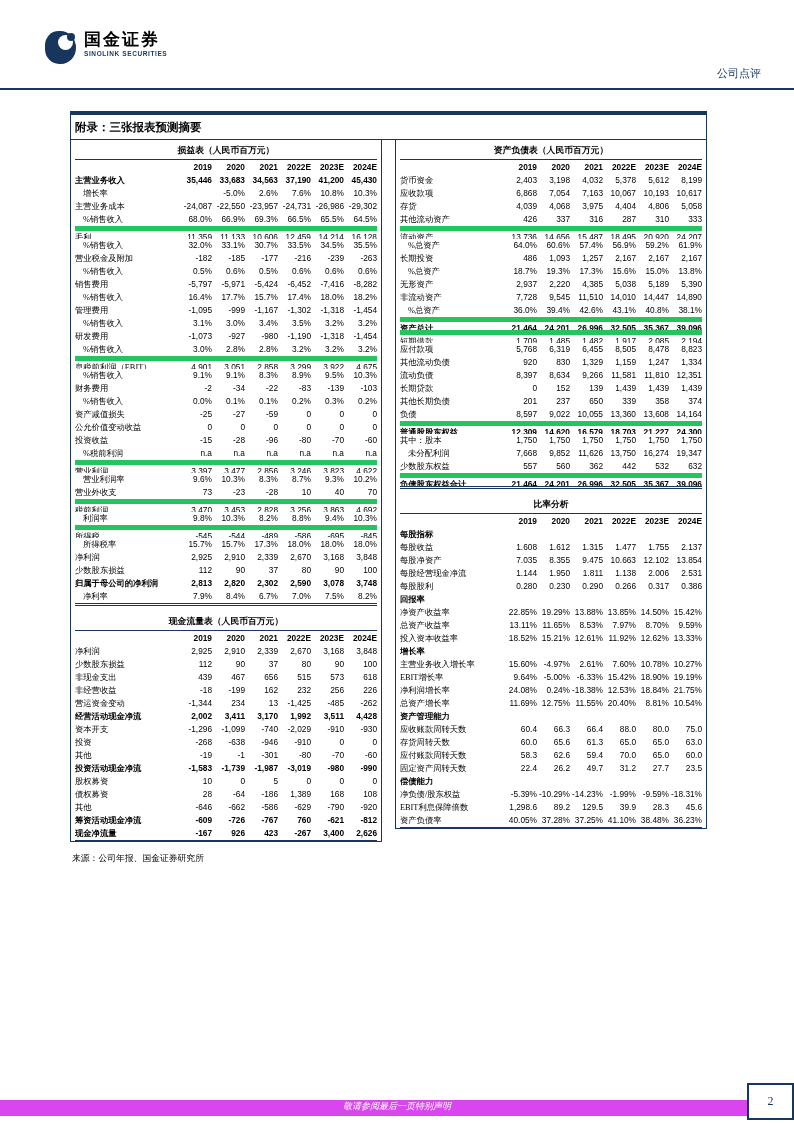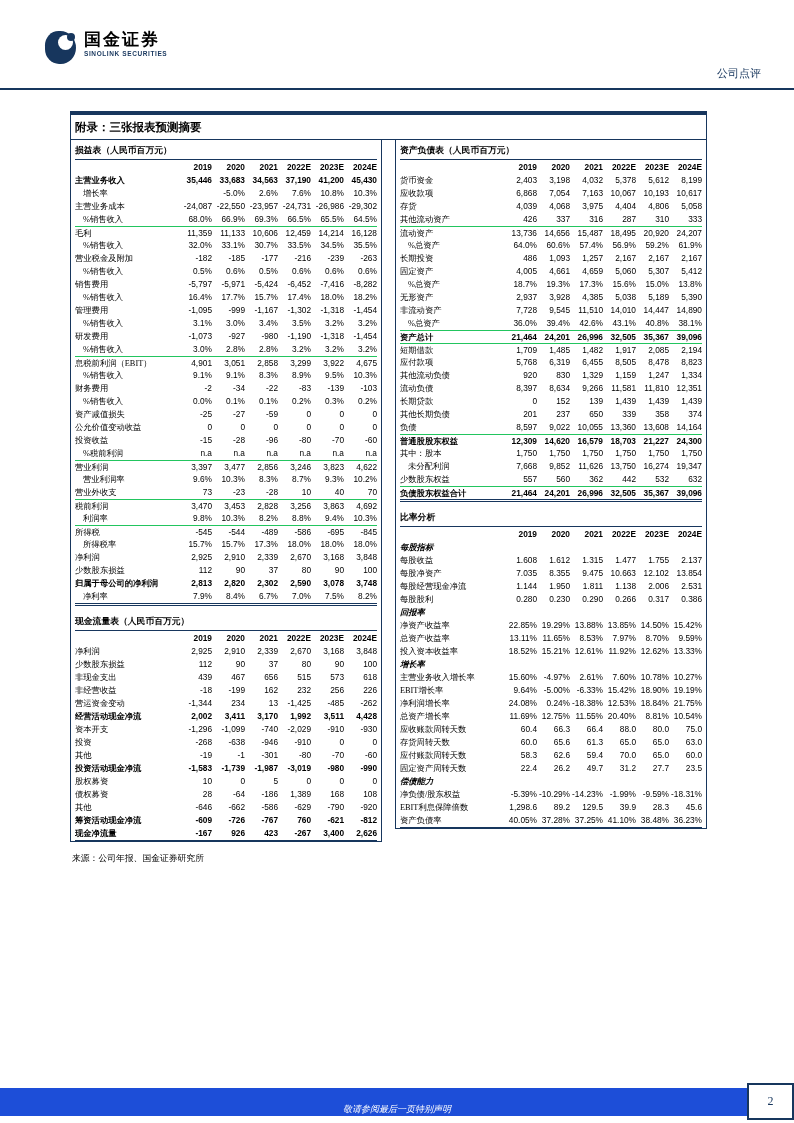--- a/index.html
+++ b/index.html
@@ -28,41 +28,41 @@
   }
   .cols { display:flex; align-items:flex-start; }
   .panel { border:1px solid #17365D; border-top:none; padding:2px 4px 0 4px; background:#fff; }
   .panel-left  { width:358px; }
   .panel-right { width:358px; margin-left:13px; }
 
   
   .tbl { width:100%; }
   .tbl-title {
     font-size:8.8px; font-weight:bold; padding:3px 0 2px 0;
-    border-bottom:1.5px solid #17365D; font-family:"Liberation Serif", serif;
+    border-bottom:1.5px solid #17365D; font-family:"Liberation Serif", serif;text-align:center;
   }
   .trow { display:grid; grid-template-columns:104px repeat(6, 1fr); height:13px; line-height:13px; font-size:8.3px; }
   .trow span { overflow:hidden; white-space:nowrap; }
   .trow .lbl { text-align:left; font-family:"Liberation Serif", serif; }
   .trow .val { text-align:right; font-family:"Liberation Sans", sans-serif; }
   .trow.years { font-weight:bold; height:14px; line-height:14px; }
   .trow.bold { font-weight:bold; }
   .trow.indent .lbl { padding-left:8px; }
-  .trow.sep { border-top:1px solid #22c55e; }
-  .trow.section .lbl { font-weight:bold;font-style:italic; }
+  .trow.sep { border-top:5px solid #22c55e; }
+  .trow.section .lbl { font-weight:bold; }
   .tbl-end-double { border-bottom:3px double #17365D; }
   .tbl-end-single { border-bottom:1.5px solid #17365D; }
   .tbl-gap { height:7px; }
 
   .source-note { margin-top:11px; font-size:8.8px; font-family:"Liberation Serif", serif; color:#000; padding-left:2px; }
 
   
   .footer-bar {
-    position:absolute; left:0; bottom:7px; width:794px; height:28px;
-    background:#1d4ed8; color:#fff; display:flex; align-items:flex-end; justify-content:center;
+    position:absolute; left:0; bottom:7px; width:794px; height:16px;
+    background:#d946ef; color:#fff; display:flex; align-items:flex-start; justify-content:center;
     font-size:9px; font-family:"Liberation Serif", serif; font-style:italic;
   }
   .page-num-box {
     position:absolute; right:0; bottom:3px; width:47px; height:37px;
     background:#fff; border:2px solid #17365D; display:flex; align-items:center; justify-content:center;
     font-size:12px; color:#17365D; font-family:"Liberation Serif", serif;
   }
 </style>
 </head>
 <body>
@@ -617,42 +617,33 @@
               </div>
               <div class="trow">
                 <span class="lbl">长期投资</span>
                 <span class="val">486</span>
                 <span class="val">1,093</span>
                 <span class="val">1,257</span>
                 <span class="val">2,167</span>
                 <span class="val">2,167</span>
                 <span class="val">2,167</span>
               </div>
-              <div class="trow">
-                <span class="lbl">固定资产</span>
-                <span class="val">4,005</span>
-                <span class="val">4,661</span>
-                <span class="val">4,659</span>
-                <span class="val">5,060</span>
-                <span class="val">5,307</span>
-                <span class="val">5,412</span>
-              </div>
               <div class="trow indent">
                 <span class="lbl">%总资产</span>
                 <span class="val">18.7%</span>
                 <span class="val">19.3%</span>
                 <span class="val">17.3%</span>
                 <span class="val">15.6%</span>
                 <span class="val">15.0%</span>
                 <span class="val">13.8%</span>
               </div>
               <div class="trow">
                 <span class="lbl">无形资产</span>
                 <span class="val">2,937</span>
-                <span class="val">3,928</span>
+                <span class="val">2,220</span>
                 <span class="val">4,385</span>
                 <span class="val">5,038</span>
                 <span class="val">5,189</span>
                 <span class="val">5,390</span>
               </div>
               <div class="trow">
                 <span class="lbl">非流动资产</span>
                 <span class="val">7,728</span>
                 <span class="val">9,545</span>
                 <span class="val">11,510</span>
@@ -920,20 +911,29 @@
               </div>
               <div class="trow">
                 <span class="lbl">总资产增长率</span>
                 <span class="val">11.69%</span>
                 <span class="val">12.75%</span>
                 <span class="val">11.55%</span>
                 <span class="val">20.40%</span>
                 <span class="val">8.81%</span>
                 <span class="val">10.54%</span>
               </div>
+              <div class="trow section">
+                <span class="lbl">资产管理能力</span>
+                <span class="val"></span>
+                <span class="val"></span>
+                <span class="val"></span>
+                <span class="val"></span>
+                <span class="val"></span>
+                <span class="val"></span>
+              </div>
               <div class="trow">
                 <span class="lbl">应收账款周转天数</span>
                 <span class="val">60.4</span>
                 <span class="val">66.3</span>
                 <span class="val">66.4</span>
                 <span class="val">88.0</span>
                 <span class="val">80.0</span>
                 <span class="val">75.0</span>
               </div>
               <div class="trow">

